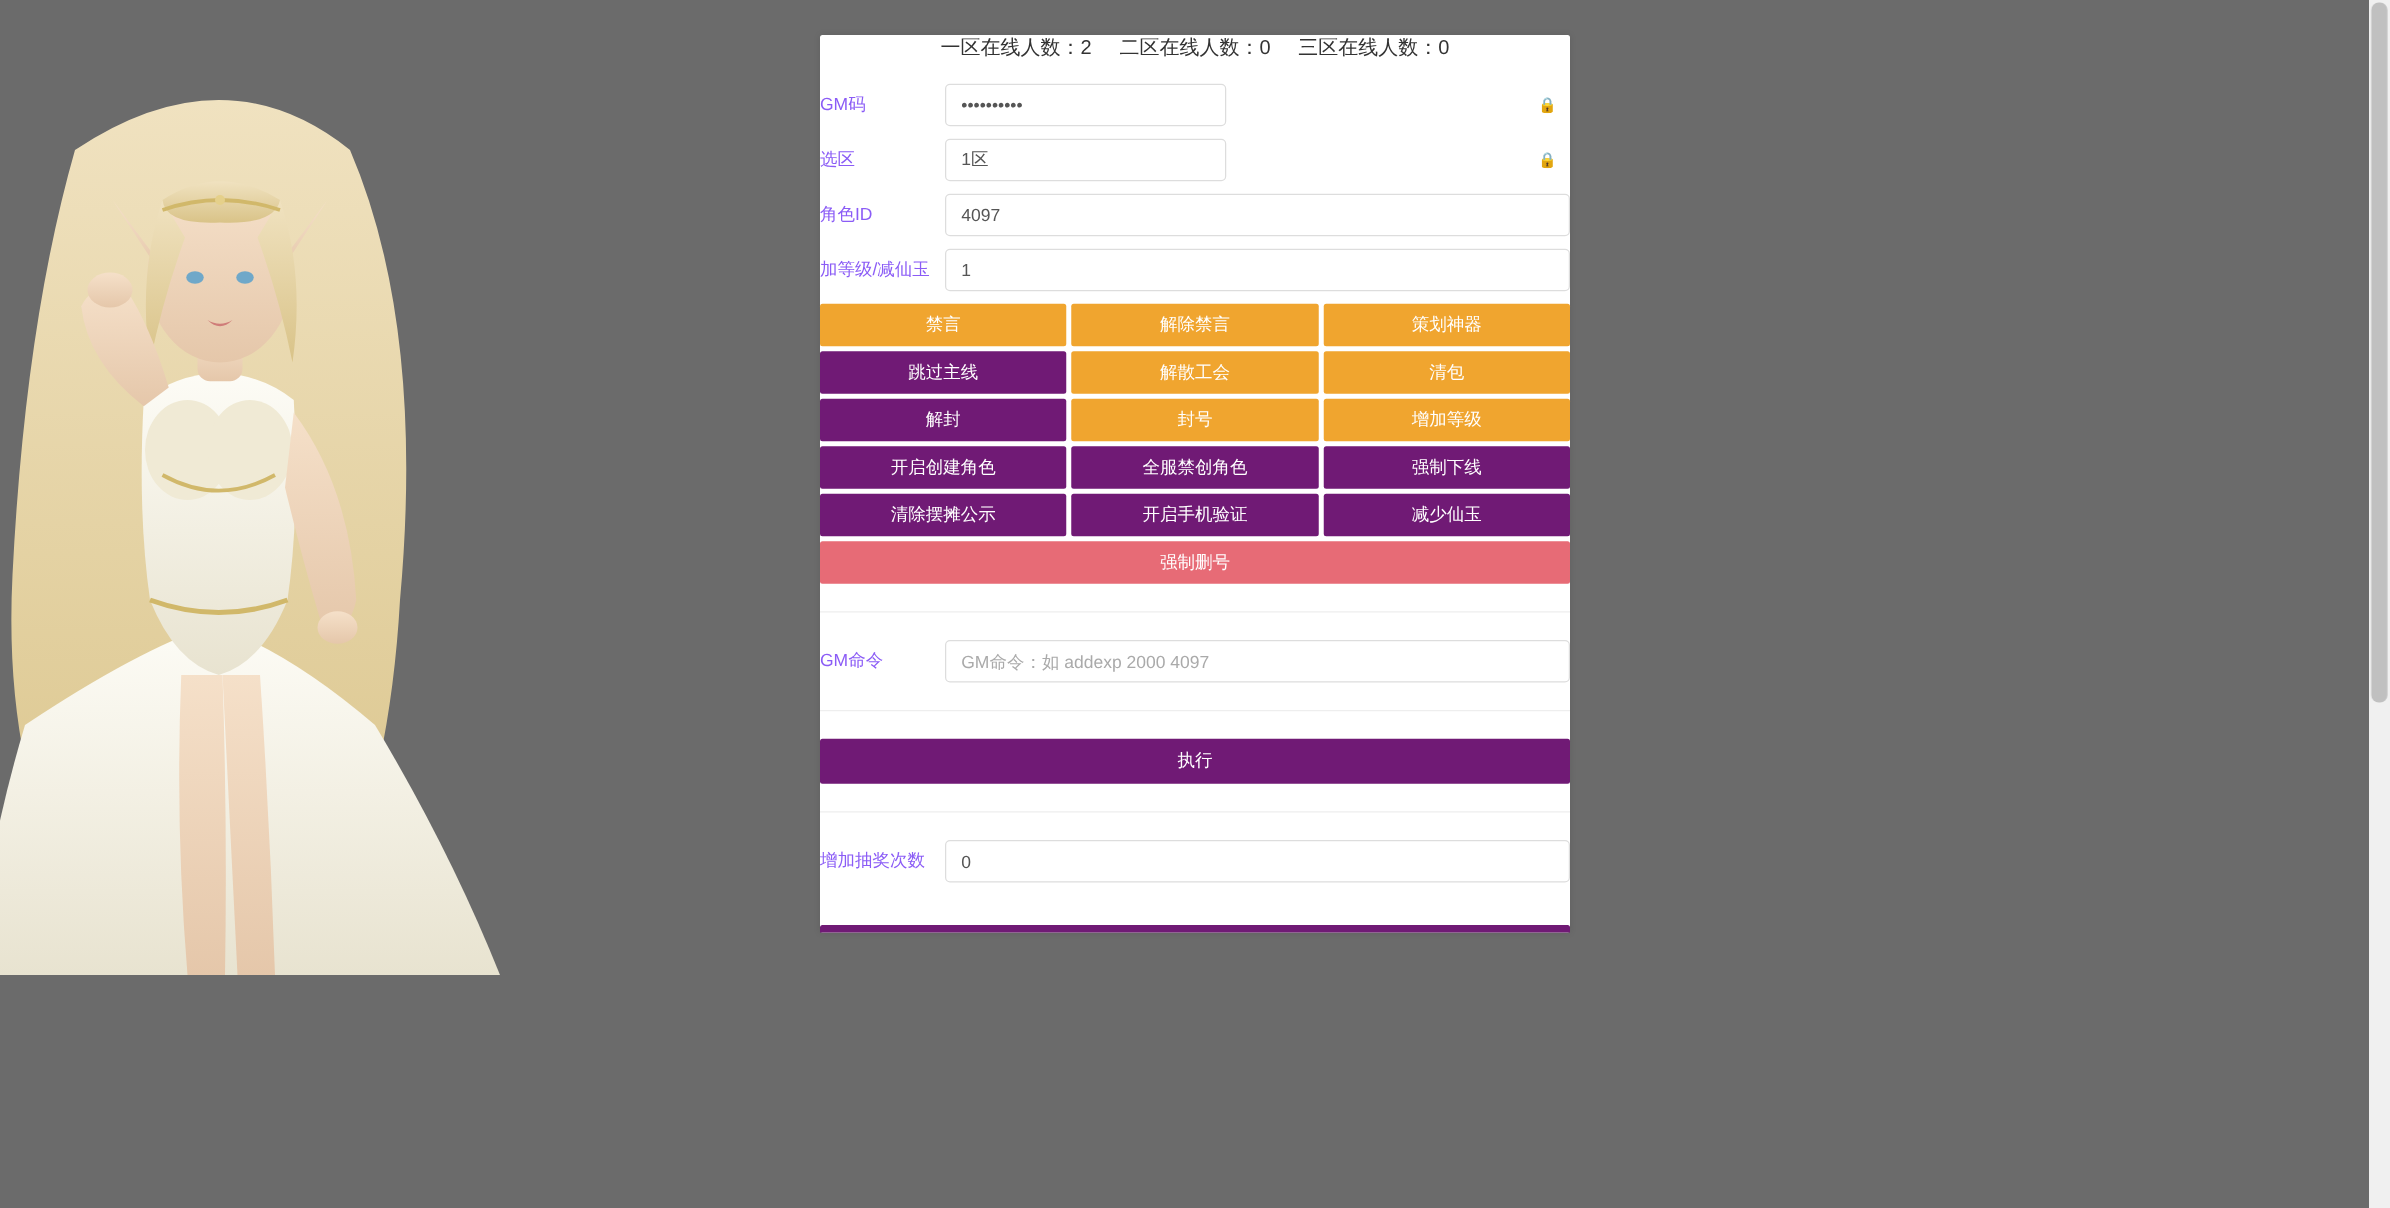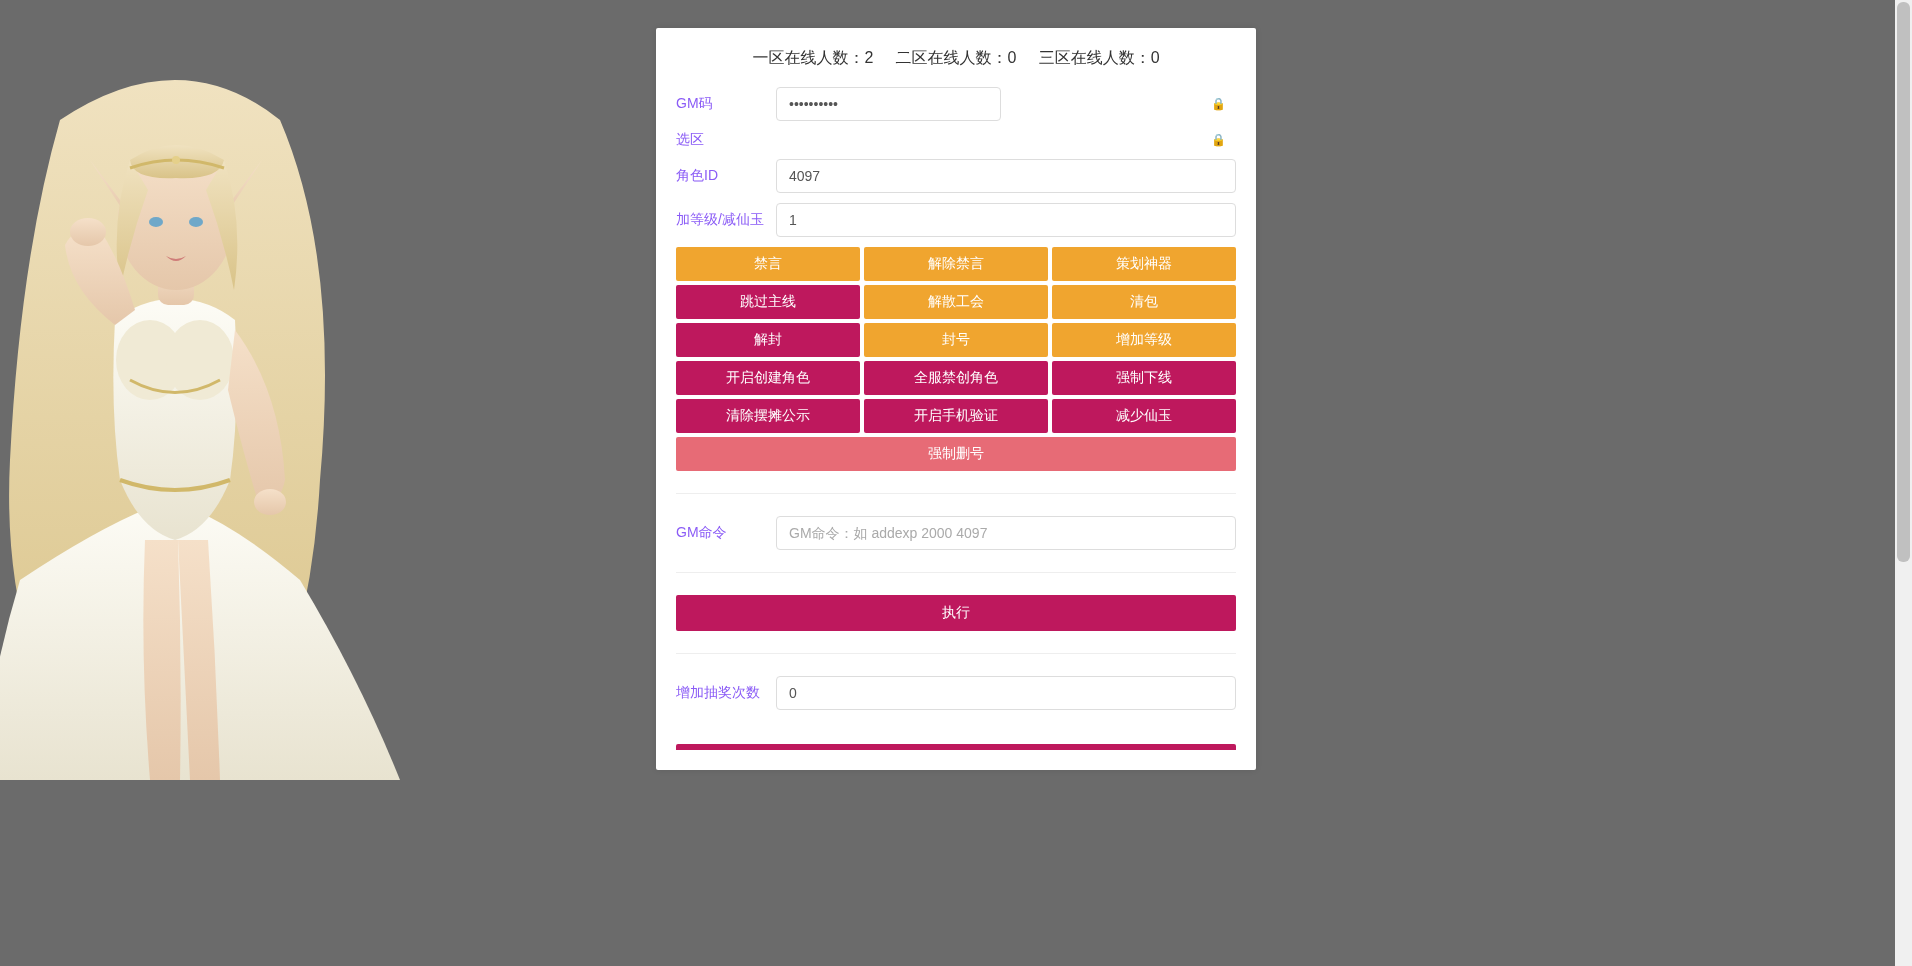--- a/index.html
+++ b/index.html
@@ -16,21 +16,20 @@
       left: -20px;
       top: 60px;
       width: 460px;
       height: 720px;
       pointer-events: none;
     }
     .panel {
       width: 600px;
       margin: 28px auto 0;
       background: #fff;
-      padding: 20px;
       border-radius: 2px;
       box-shadow: 0 0 6px rgba(0,0,0,0.1);
     }
     .online-header {
       text-align: center;
       font-size: 16px;
       font-weight: 500;
       color: #333;
       margin-bottom: 18px;
     }
@@ -81,21 +80,21 @@
       border: none;
       color: #fff;
       font-size: 14px;
       cursor: pointer;
       border-radius: 2px;
       display: flex;
       align-items: center;
       justify-content: center;
     }
     .btn-orange { background: #f0a52f; }
-    .btn-blue   { background: #be185d; }
+    .btn-blue   { background: #701a75; }
     .btn-red    { background: #e76b76; }
     .btn-full   { width: 100%; }
     .divider {
       height: 1px;
       background: #eee;
       margin: 22px 0;
     }
     input::placeholder { color: #aaa; }
     
     .scroll-track {
@@ -187,20 +186,21 @@
     <div class="form-label">GM码</div>
     <div class="input-wrap">
       <input class="form-control with-icon" type="text" value="••••••••••" style="">
       <span class="lock-icon">🔒</span>
     </div>
   </div>
 
   <div class="form-row">
     <div class="form-label">选区</div>
     <div class="input-wrap">
+      <input class="form-control with-icon" type="text" value="1区" style="">
       <span class="lock-icon">🔒</span>
     </div>
   </div>
 
   <div class="form-row">
     <div class="form-label">角色ID</div>
     <input class="form-control" type="text" value="4097" style="">
   </div>
 
   <div class="form-row">

